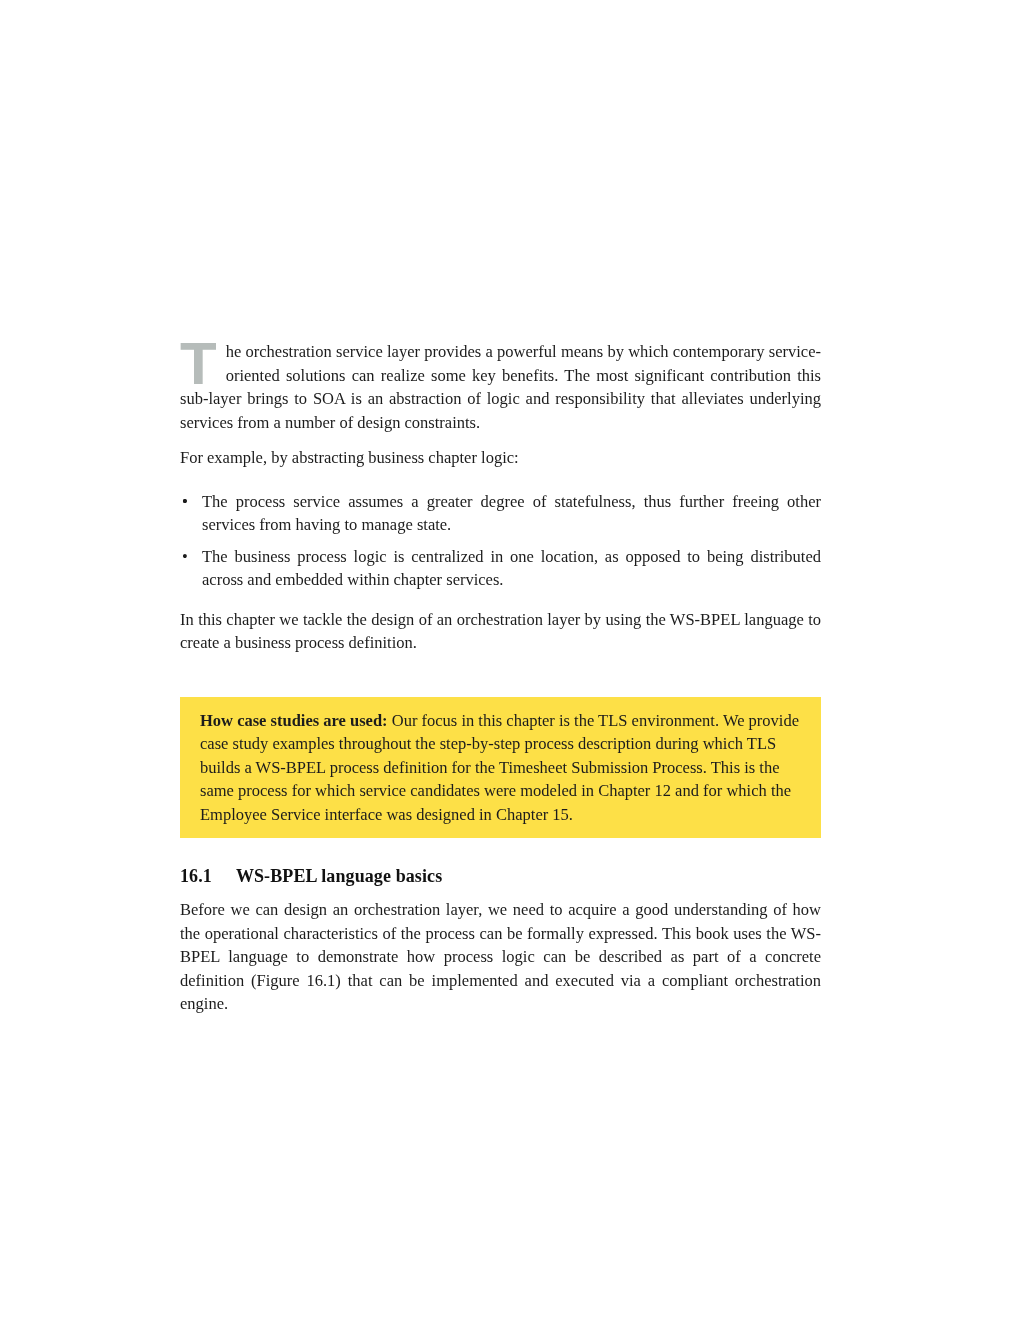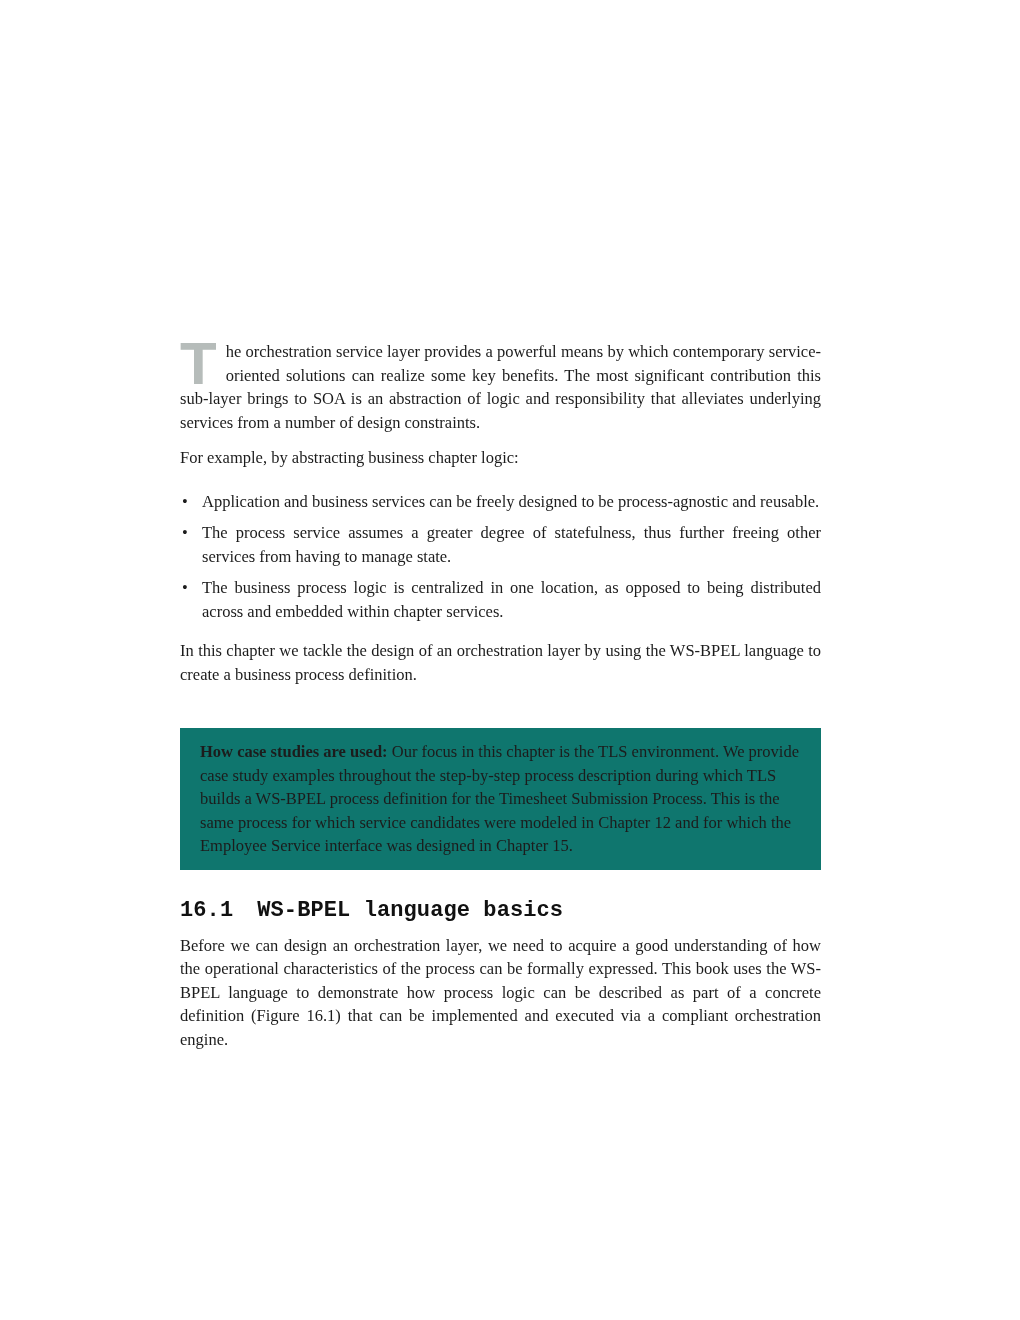--- a/index.html
+++ b/index.html
@@ -43,32 +43,32 @@
     padding-left: 22px;
     margin-bottom: 8px;
   }
   ul.bullets .marker {
     position: absolute;
     left: 2px;
     top: 0;
   }
   .chapter-para { margin-bottom: 42px; }
   .case-box {
-    background: #0f766e;
+    background: #fde047;
     padding: 12px 20px;
     margin-bottom: 28px;
   }
   .case-box p {
     text-align: left;
     line-height: 23.5px;
   }
   .case-box .box-label { font-weight: bold; }
   h2.section-heading {
-    font-family: Liberation Mono, monospace;
-    font-size: 22px;
+    font-family: Liberation Serif, serif;
+    font-size: 18px;
     font-weight: bold;
     color: #111111;
     margin-bottom: 11px;
     letter-spacing: 0.1px;
     margin-top: 12px;
   }
   h2.section-heading .sec-num { margin-right: 24px; }
   .section-para { margin-bottom: 7px; font-family: Liberation Serif, serif; }
 </style>
 </head>
@@ -78,21 +78,20 @@
 
   <p class="intro justify">
     <span class="dropcap">T</span><span>he orchestration service layer provides a powerful means by which contemporary service-oriented solutions can realize some key benefits. The most significant contribution this sub-layer brings to SOA is an abstraction of logic and responsibility that alleviates underlying services from a number of design constraints.</span>
   </p>
 
   <p class="lead">For example, by abstracting business chapter logic:</p>
 
   <ul class="bullets">
     <li class="justify">
       <span class="marker">•</span>
-      <span>Application and business services can be freely designed to be process-agnostic and reusable.</span>
     </li>
     <li class="justify">
       <span class="marker">•</span>
       <span>The process service assumes a greater degree of statefulness, thus further freeing other services from having to manage state.</span>
     </li>
     <li class="justify">
       <span class="marker">•</span>
       <span>The business process logic is centralized in one location, as opposed to being distributed across and embedded within chapter services.</span>
     </li>
   </ul>

